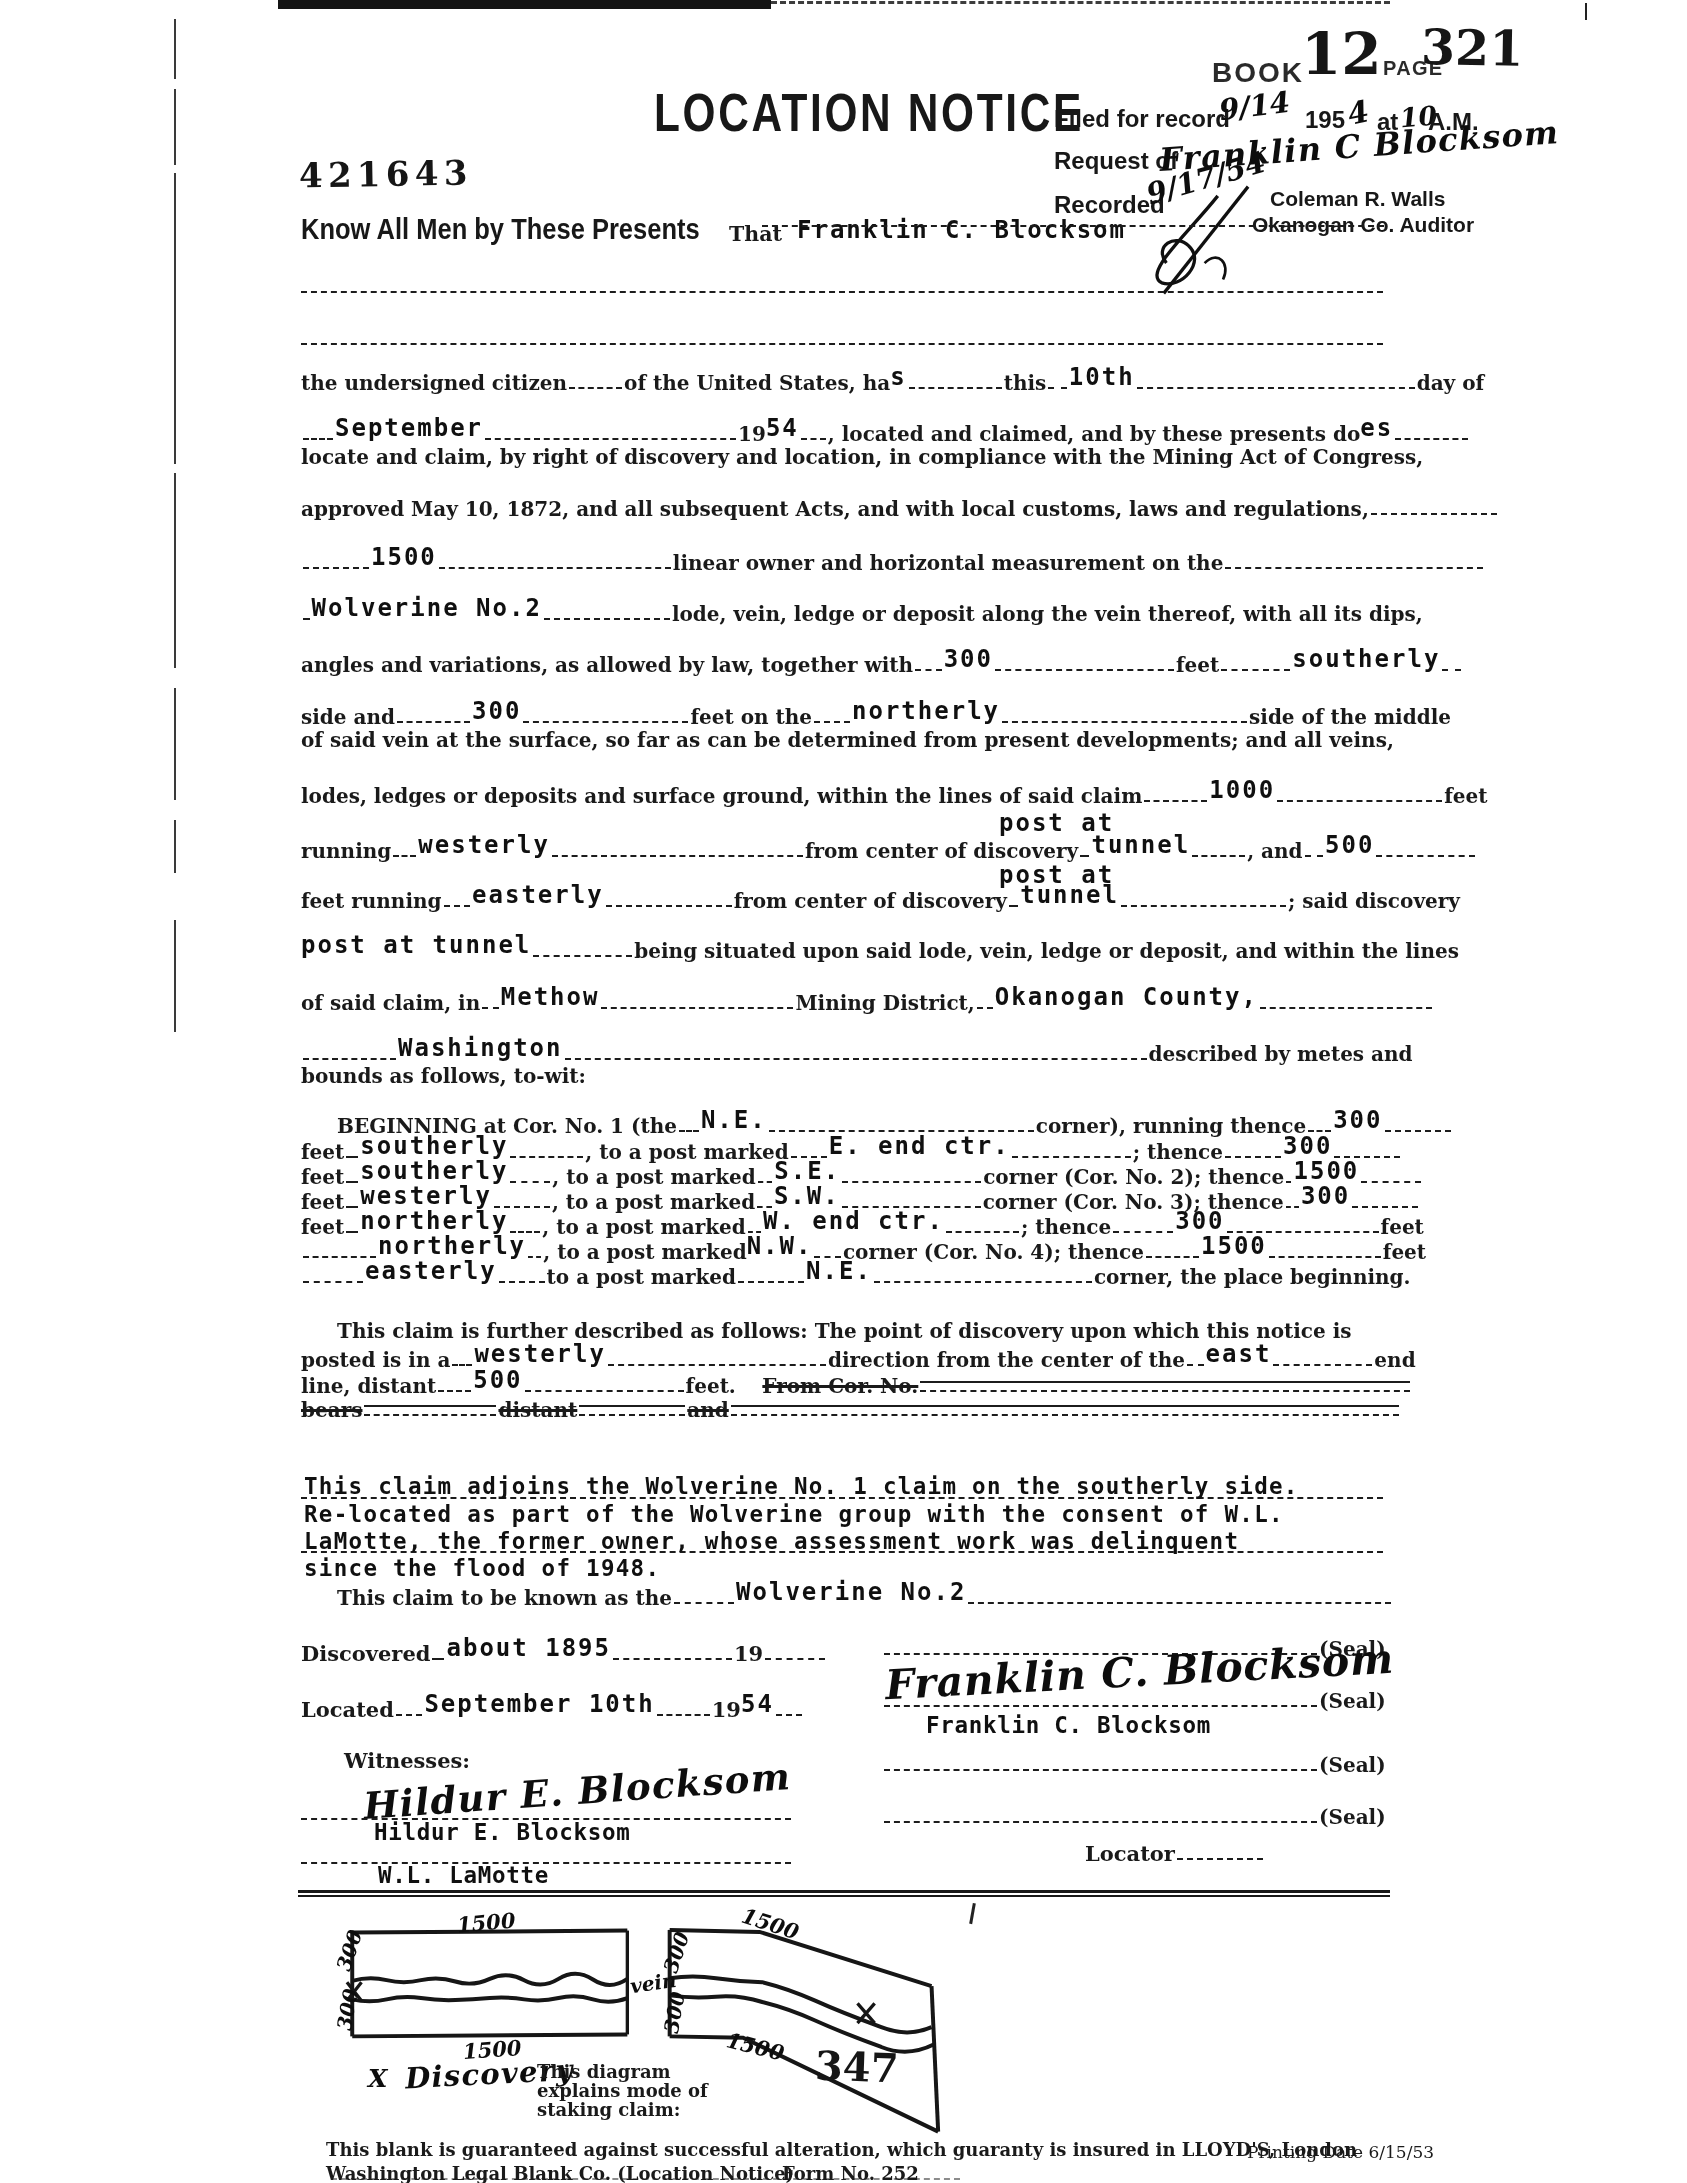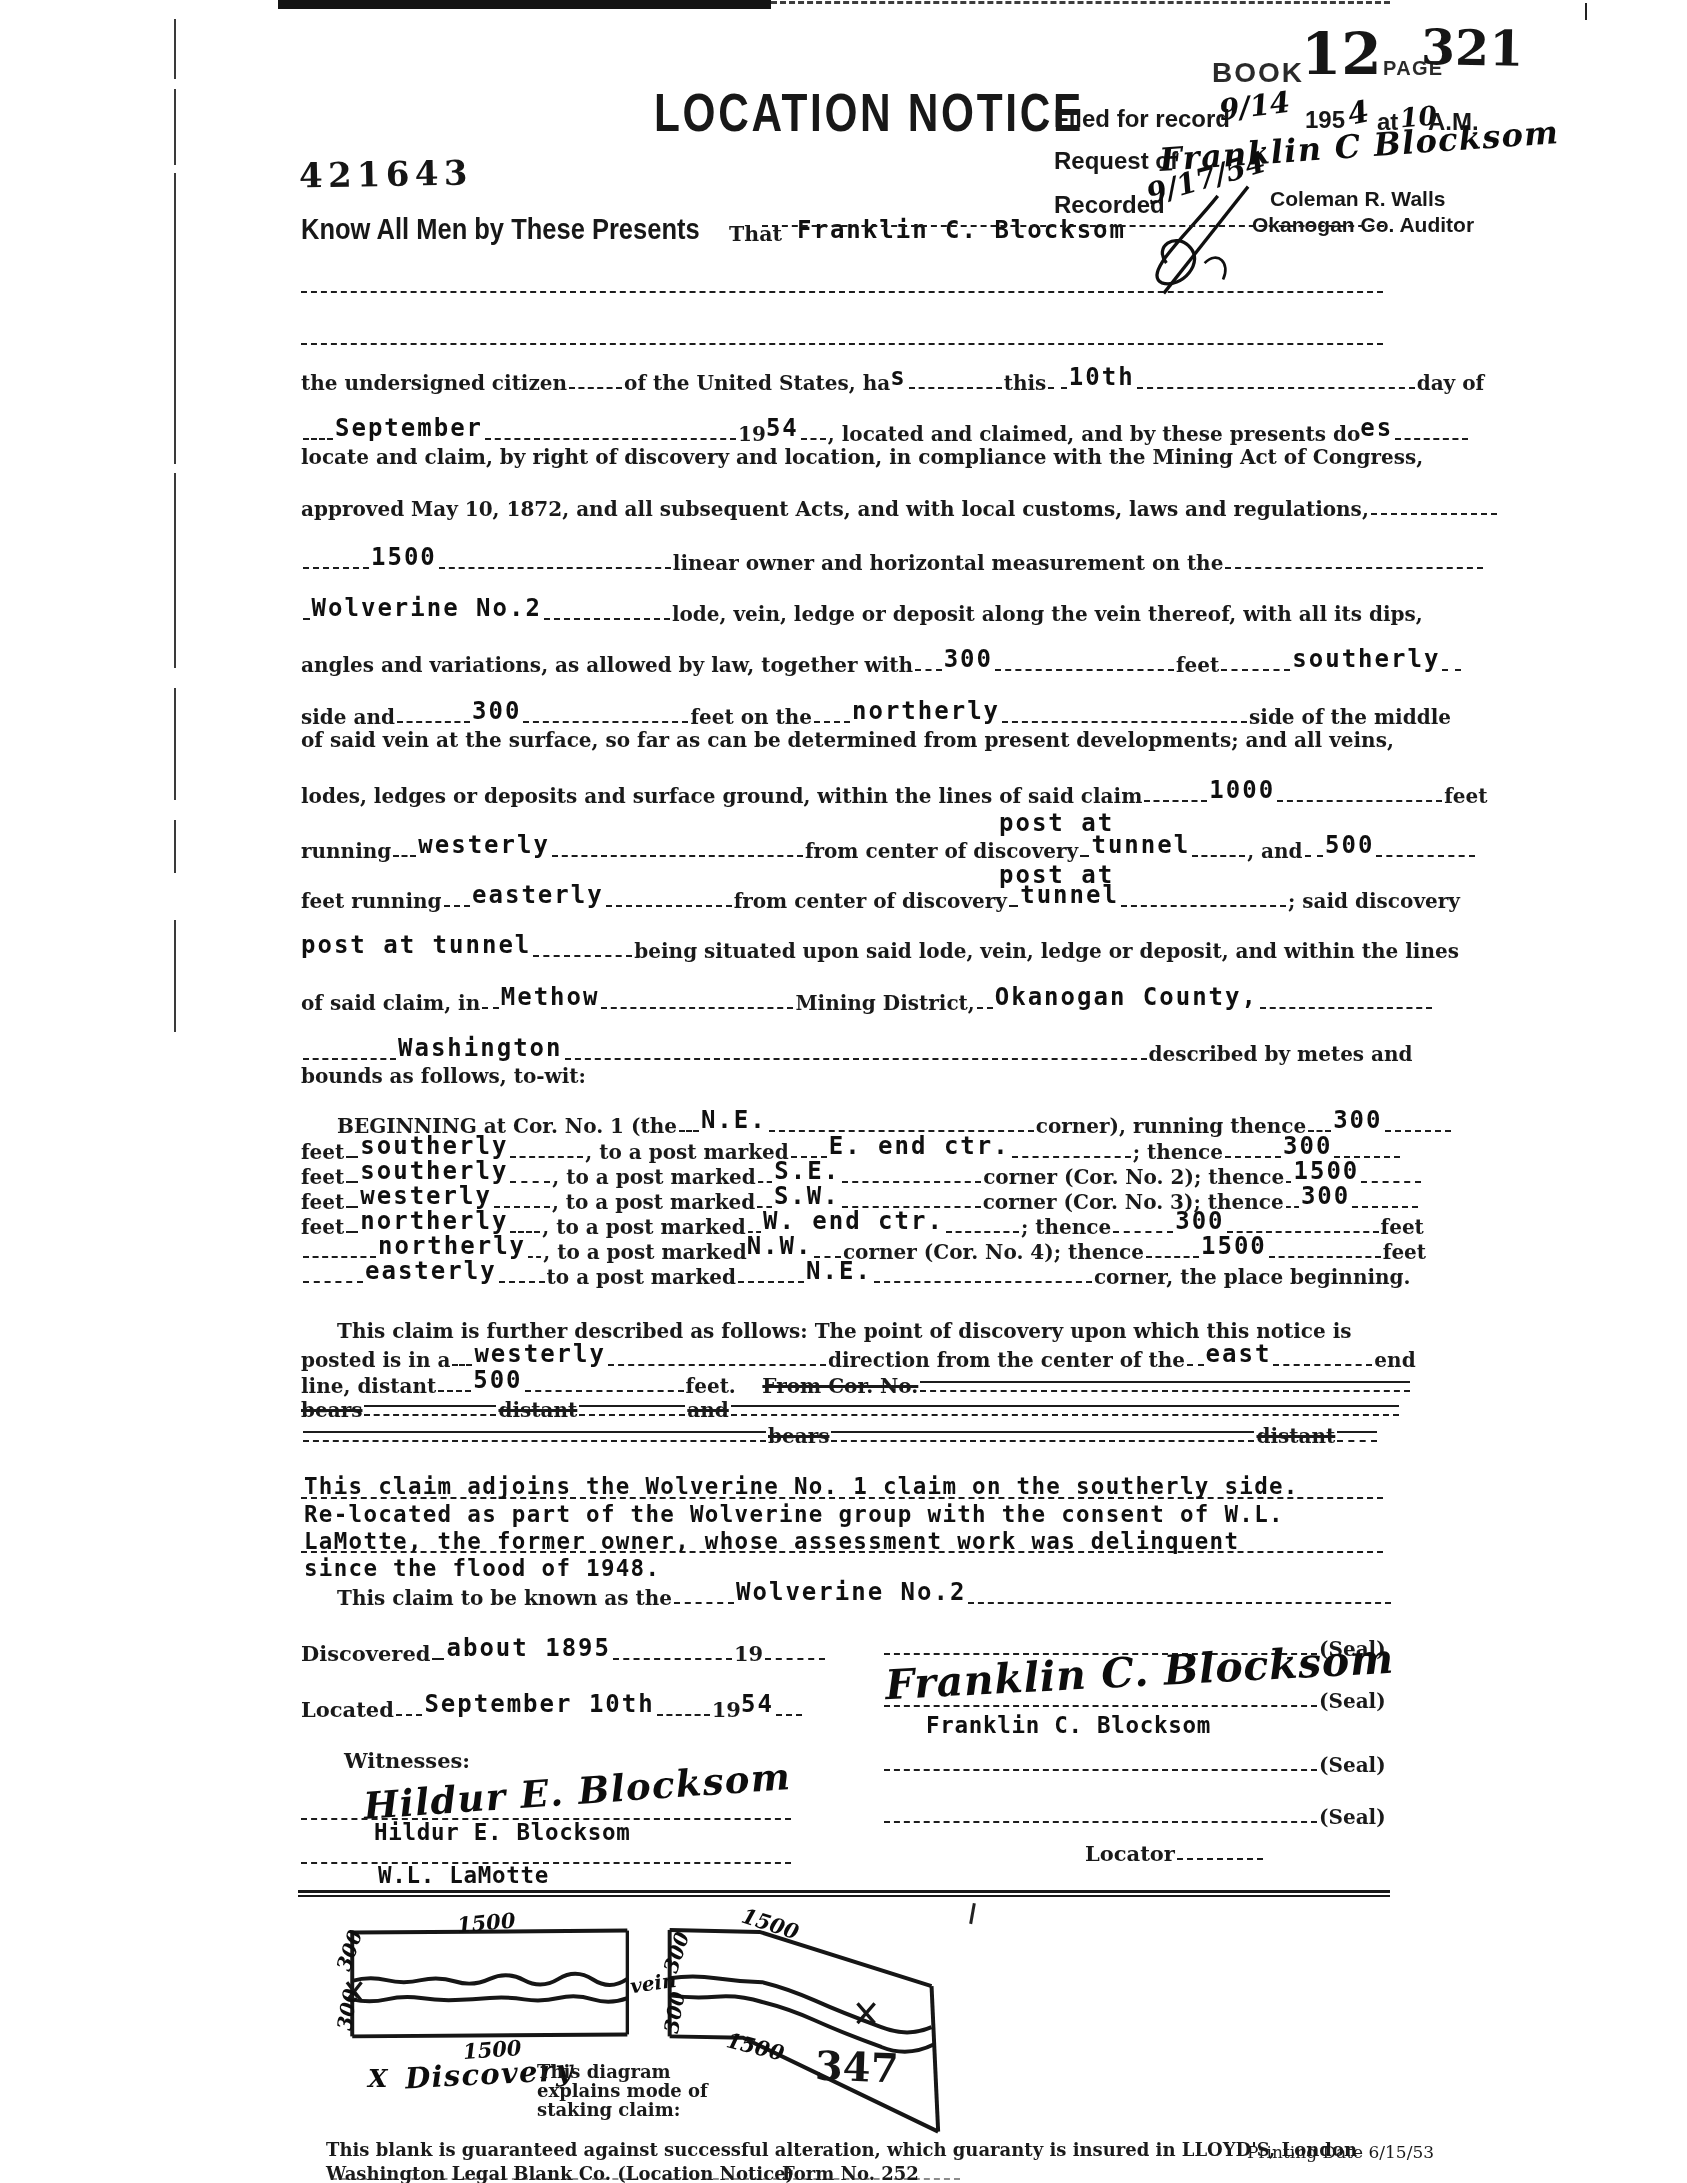--- a/index.html
+++ b/index.html
@@ -182,23 +182,20 @@
   <div class="line pr" style="left:337px;top:1321px;"><span>This claim is further described as follows: The point of discovery upon which this notice is</span></div>
   <div class="line pr" style="left:301px;top:1347px;">
     <span>posted is in a</span><span class="dash" style="width:20px"></span><span class="tw">westerly</span><span class="dash" style="width:218px"></span><span>direction from the center of the</span><span class="dash" style="width:16.5px"></span><span class="tw">east</span><span class="dash" style="width:99px"></span><span>end</span>
   </div>
   <div class="line pr" style="left:301px;top:1373px;">
     <span>line, distant</span><span class="dash" style="width:33px"></span><span class="tw">500</span><span class="dash" style="width:159px"></span><span>feet.</span><span class="strike" style="margin-left:26.5px">From Cor. No.</span><span class="sdash" style="width:490px"></span>
   </div>
   <div class="line pr" style="left:301px;top:1400px;">
     <span class="strike">bears</span><span class="sdash" style="width:132px"></span><span class="strike">distant</span><span class="sdash" style="width:106px"></span><span class="strike">and</span><span class="sdash" style="width:668px"></span>
   </div>
-  <div class="line pr" style="left:301px;top:1426px;">
-    <span class="sdash" style="width:463px"></span><span class="strike">bears</span><span class="sdash" style="width:423px"></span><span class="strike">distant</span><span class="sdash" style="width:40px"></span>
-  </div>
 
   <div class="dashline" style="left:301px;top:1497px;width:1082px;"></div>
   <div class="line twp" style="left:304px;top:1475px;letter-spacing:1.3px;">This claim adjoins the Wolverine No. 1 claim on the southerly side.</div>
   <div class="line twp" style="left:304px;top:1503px;letter-spacing:1.3px;">Re-located as part of the Wolverine group with the consent of W.L.</div>
   <div class="dashline" style="left:301px;top:1551px;width:1082px;"></div>
   <div class="line twp" style="left:304px;top:1530px;letter-spacing:1.3px;">LaMotte, the former owner, whose assessment work was delinquent</div>
   <div class="line twp" style="left:304px;top:1557px;letter-spacing:1.3px;">since the flood of 1948.</div>
 
   <div class="line pr" style="left:337px;top:1585px;">
     <span>This claim to be known as the</span><span class="dash" style="width:60px"></span><span class="tw">Wolverine No.2</span><span class="dash" style="width:423px"></span>

